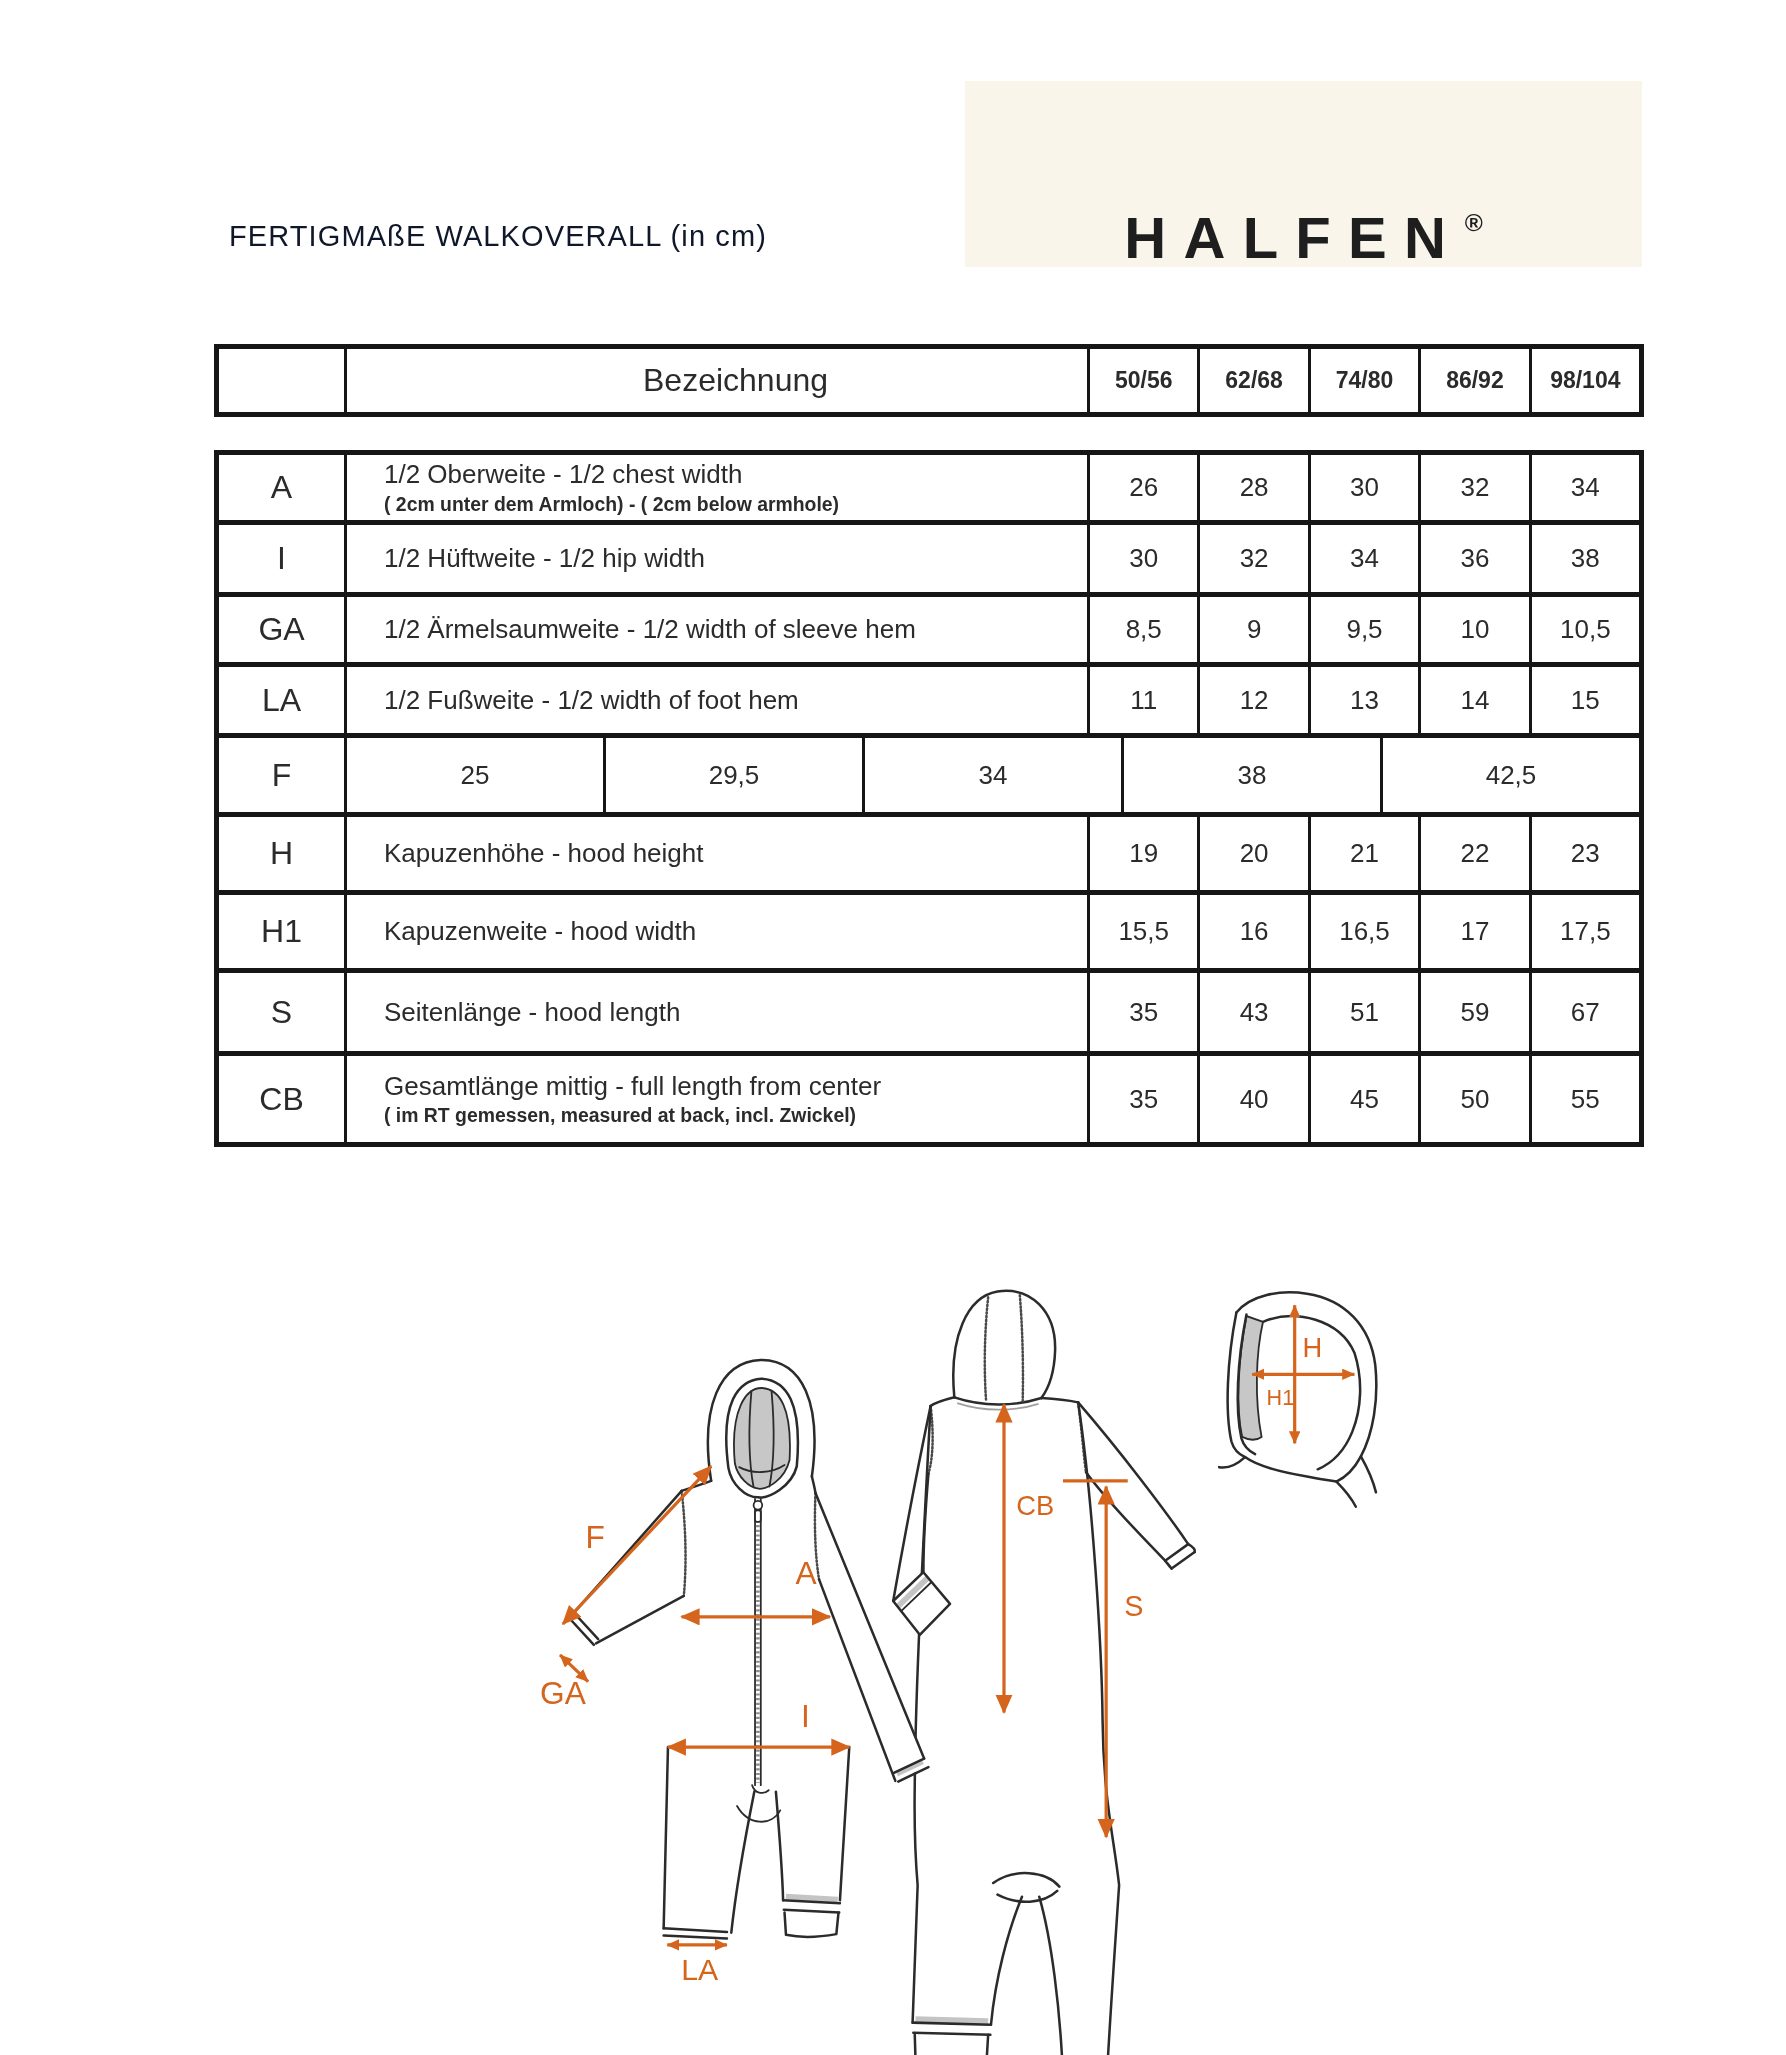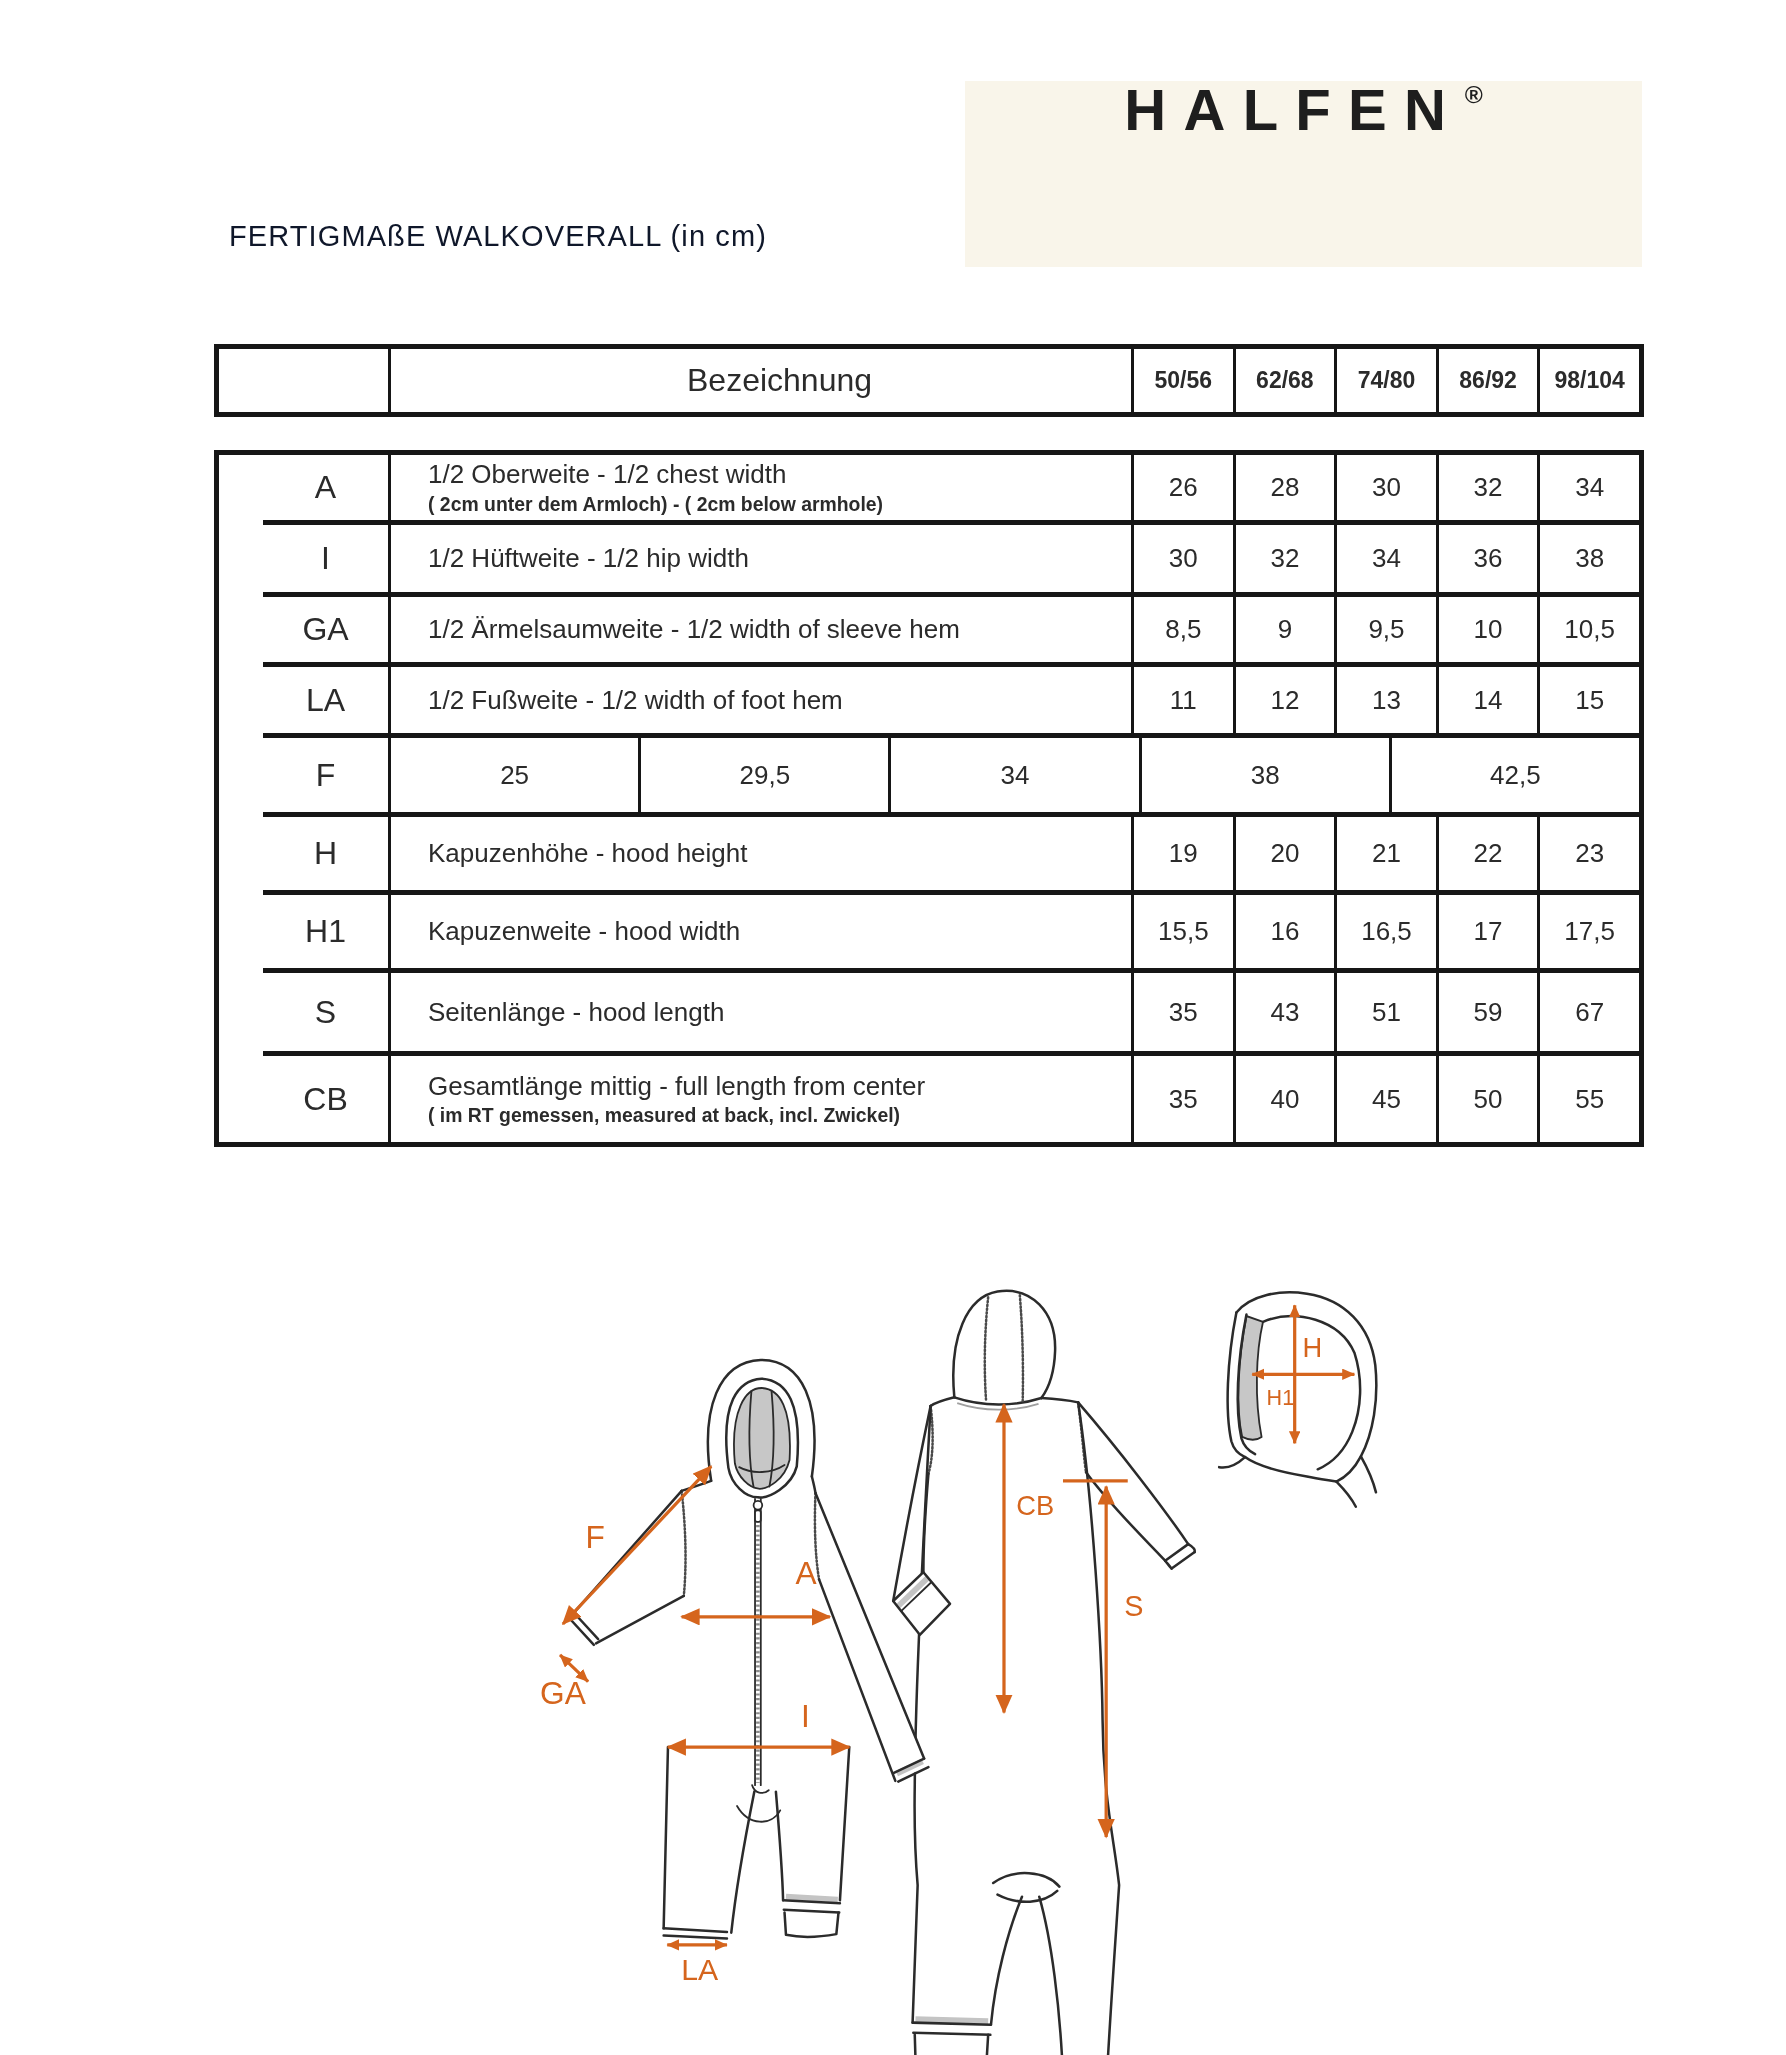--- a/index.html
+++ b/index.html
@@ -2,25 +2,25 @@
 <html style="font-size:11.5px"><head>
 <meta charset="utf-8">
 <style>
   html,body{margin:0;padding:0;background:#ffffff;}
   .page{position:relative;width:1787px;height:2056px;background:#ffffff;
         font-family:"Liberation Sans", sans-serif;color:#2b2b2b;overflow:hidden;}
 
   .doc-title{position:absolute;left:229px;top:220px;font-size:29px;letter-spacing:1.1px;color:#0f172a;}
 
   .logo-box{position:absolute;left:965px;top:81px;width:677px;height:186px;background:#f9f5ea;
-            display:flex;align-items:flex-start;justify-content:center;}
+            display:flex;align-items:flex-end;justify-content:center;}
   .logo-text{font-size:58px;font-weight:700;letter-spacing:17.3px;color:#1e1e1e;line-height:1;}
   .logo-reg{font-size:24.5px;font-weight:700;letter-spacing:0;vertical-align:27px;margin-left:1.4px;}
 
-  .tbl{position:absolute;left:214px;width:1430px;border:5.8px solid #161616;box-sizing:border-box;background:#fff;padding-left:44px;}
+  .tbl{position:absolute;left:214px;width:1430px;border:5.8px solid #161616;box-sizing:border-box;background:#fff;}
   .tbl-header{top:344px;height:73px;}
   .tbl-body{top:450px;}
   .trow{display:flex;align-items:stretch;border-bottom:5.8px solid #161616;box-sizing:border-box;}
   .trow:last-child{border-bottom:none;}
   .hrow{display:flex;align-items:stretch;height:100%;}
   .c{box-sizing:border-box;display:flex;align-items:center;justify-content:center;border-left:3.6px solid #161616;}
   .c:first-child{border-left:none;}
   .c-code{width:125px;flex:none;font-size:32px;}
   .c-desc{width:743px;flex:none;justify-content:flex-start;padding-left:37px;
           flex-direction:column;align-items:flex-start;justify-content:center;line-height:1.18;}

